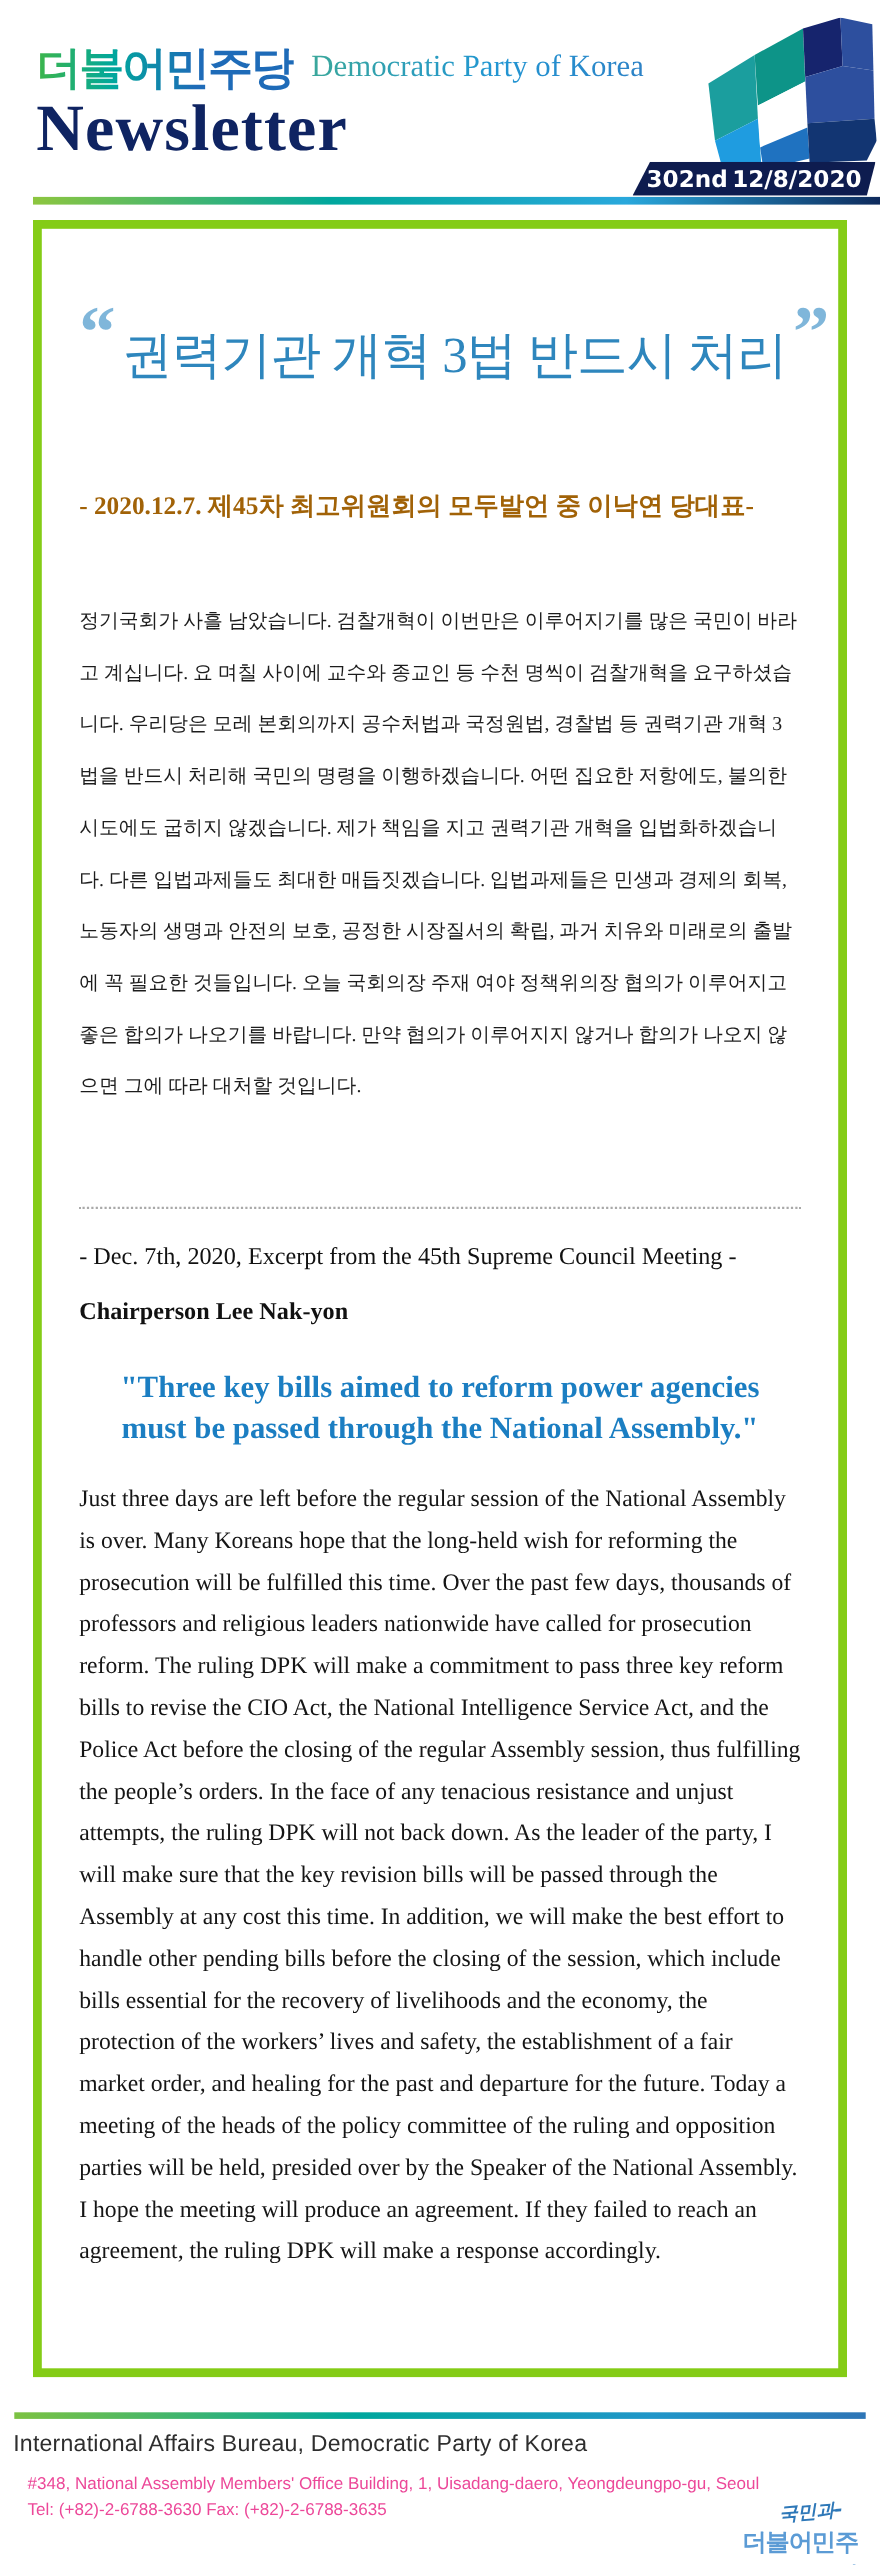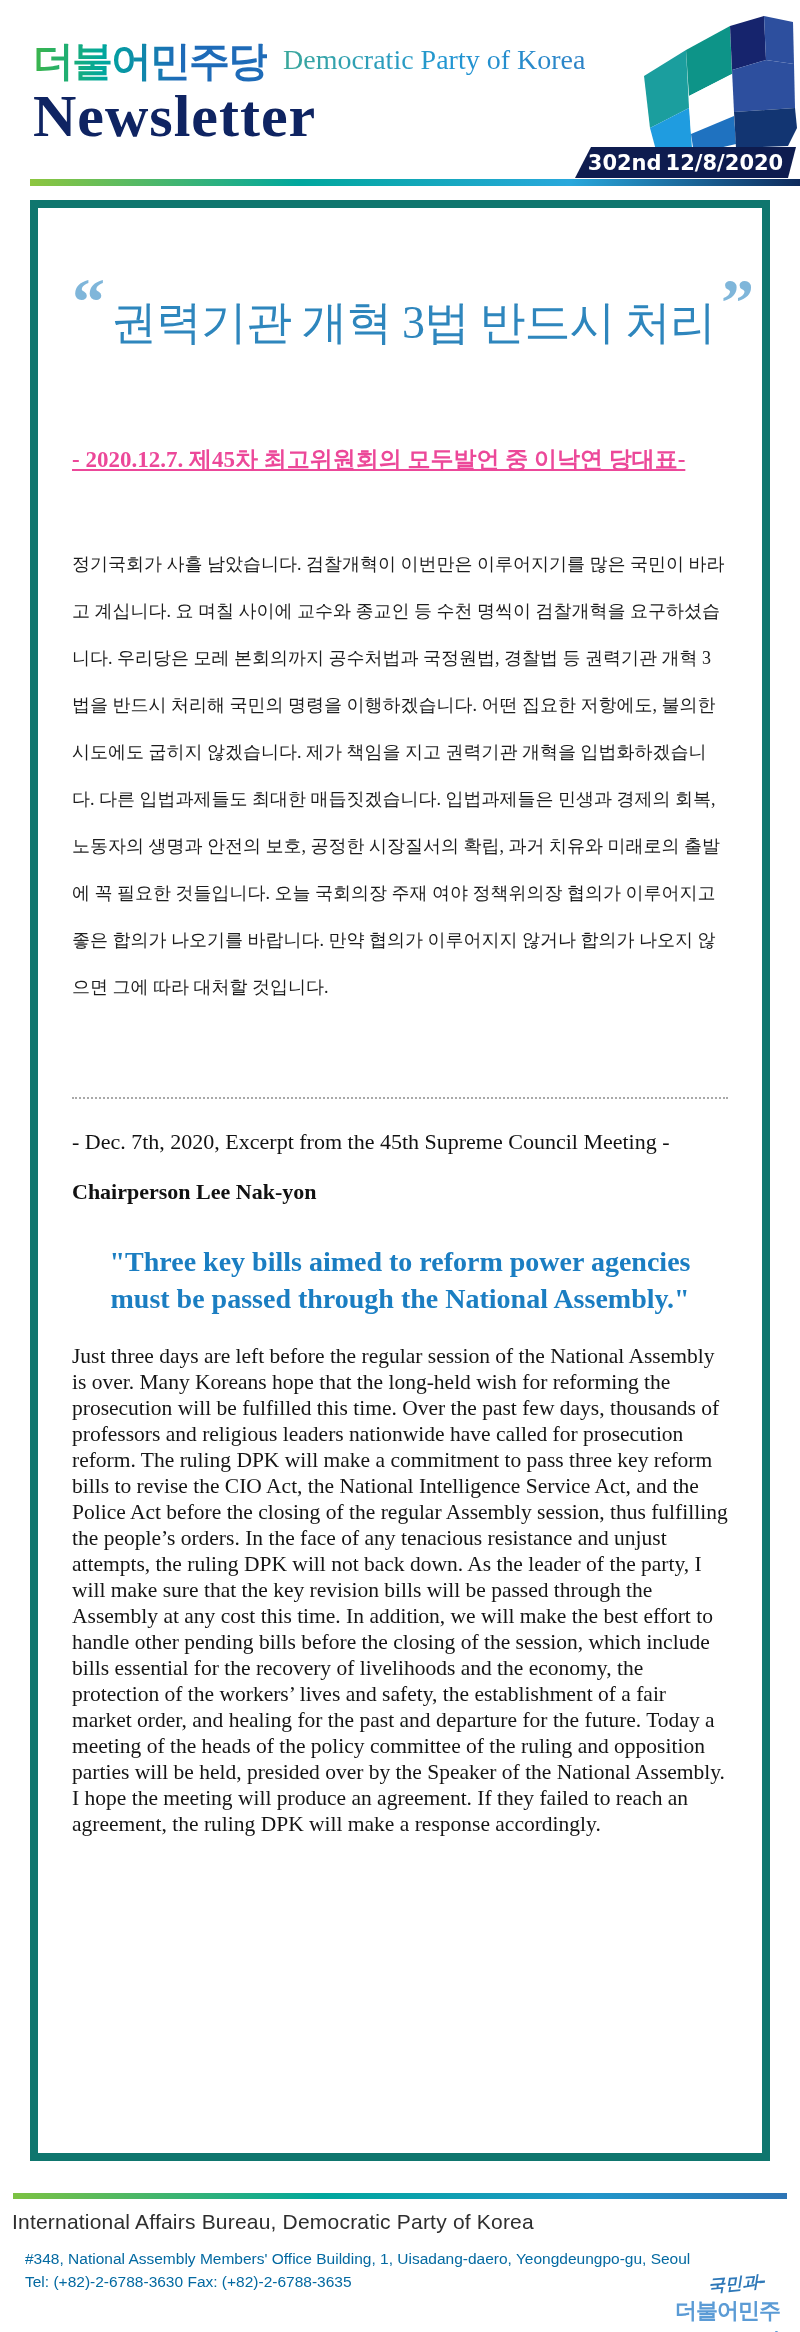--- a/index.html
+++ b/index.html
@@ -32,45 +32,45 @@
     clip-path:polygon(16px 0, 100% 0, calc(100% - 8px) 100%, 0 100%);
   }
   .top-gradient-bar {
     position:absolute; left:30px; top:163px; width:770px; height:7px;
     background:linear-gradient(90deg,#8dc63f 0%,#00a79d 35%,#29a8dc 70%,#0e2a5c 100%);
   }
 
   
   .main-box {
     position:absolute; left:30px; top:184px; width:740px; height:1961px;
-    border:8px solid #0f766e; background:#ffffff; padding:0 34px;
+    border:8px solid #84cc16; background:#ffffff; padding:0 34px;
   }
   .kr-title-row { margin-top:84px; text-align:center; white-space:nowrap; color:#2e86bd; }
   .quote-mark { font-size:66px; font-weight:700; color:#7fb6da; line-height:0; vertical-align:14px; }
   .kr-title { font-size:46px; font-weight:500; letter-spacing:-1px; padding:0 6px; }
-  .kr-source { margin-top:90px; font-size:23px; font-weight:700; color:#ec4899;text-decoration:underline; }
+  .kr-source { margin-top:90px; font-size:23px; font-weight:700; color:#a16207; }
   .kr-body { margin-top:66px; font-size:18px; line-height:47px; color:#1c1c1c; text-align:left; }
   .dotted-divider { margin-top:86px; border-top:2px dotted #a9a9a9; height:0; }
   .en-source { margin-top:30px; font-size:22px; color:#111111; }
   .speaker { margin-top:24px; font-size:22px; font-weight:700; color:#111111; }
   .en-title { margin-top:38px; text-align:center; font-size:28px; font-weight:700; color:#1b7ec2; line-height:37px; padding:0 12px; }
-  .en-body { margin-top:26px; font-size:21.5px; line-height:26px; color:#151515; }
+  .en-body { margin-top:26px; font-size:21.5px; line-height:38px; color:#151515; }
 
   
   .footer-gradient-bar {
     position:absolute; left:13px; top:2177px; width:774px; height:6px;
     background:linear-gradient(90deg,#7cc242 0%,#00a79d 40%,#2196c9 75%,#2e75b6 100%);
   }
   .footer-bureau {
     position:absolute; left:12px; top:2194px; font-family:"Liberation Sans","DejaVu Sans",sans-serif;
     font-size:21px; color:#2e2e2e; letter-spacing:0.2px;
   }
   .footer-address {
     position:absolute; left:25px; top:2231px; font-family:"Liberation Sans","DejaVu Sans",sans-serif;
-    font-size:15.5px; line-height:23px; color:#0369a1;
+    font-size:15.5px; line-height:23px; color:#ec4899;
   }
   .footer-logo { position:absolute; left:660px; top:2256px; width:120px; text-align:right; }
   .footer-logo-script {
     display:inline-block; font-family:"DejaVu Sans",sans-serif; font-style:italic; font-weight:700;
     font-size:17px; color:#2e78b8; transform:rotate(-5deg); margin-right:14px;
   }
   .footer-logo-kr {
     font-family:"DejaVu Sans","Liberation Sans",sans-serif; font-weight:800;
     font-size:22px; letter-spacing:-1px; color:#5b9bd5; margin-top:1px;
   }

